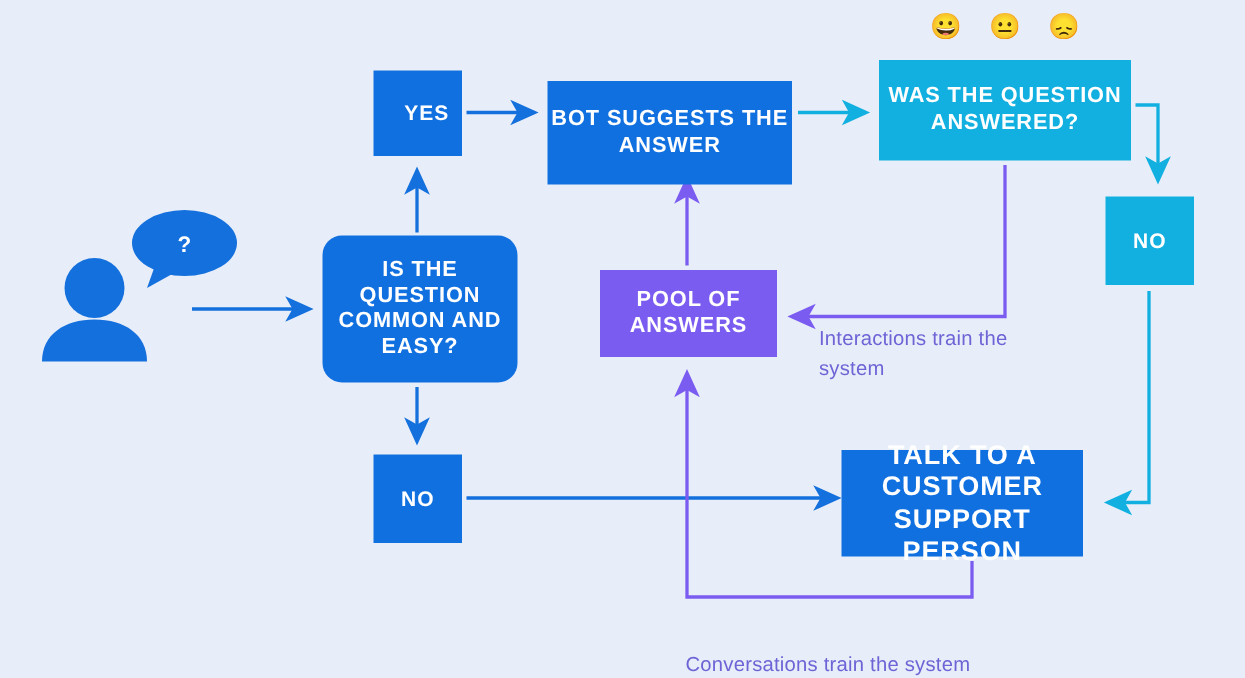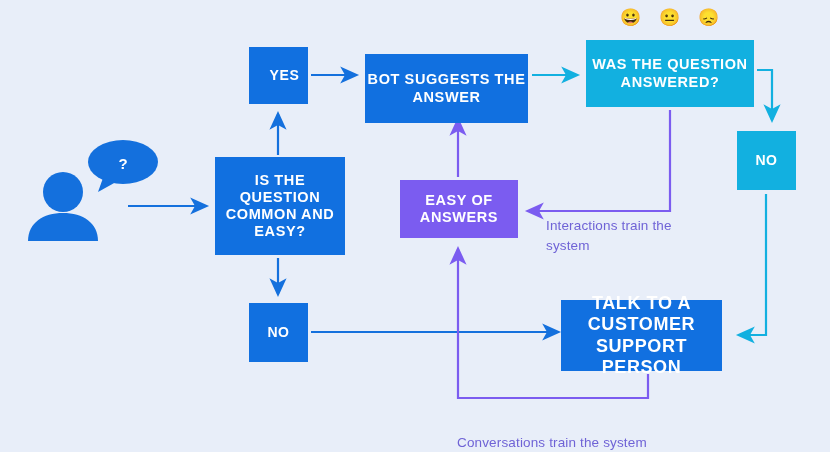--- a/index.html
+++ b/index.html
@@ -48,20 +48,21 @@
   .n-purple { background: #7b5cf0; }
 
   #node-yes {
     left: 249px; top: 47px; width: 59px; height: 57px;
     font-size: 14px;
     padding-left: 12px;
   }
   #node-decision {
     left: 215px; top: 157px; width: 130px; height: 98px;
     font-size: 14.5px;
+    border-radius: 13px;
   }
   #node-bot {
     left: 365px; top: 42px; width: 163px; height: 69px;
     font-size: 14.5px;
     margin-top: 12px;
   }
   #node-answered {
     left: 586px; top: 40px; width: 168px; height: 67px;
     font-size: 14.5px;
   }
@@ -210,21 +211,21 @@
 
   <div class="node n-cyan" id="node-no-right">
     <span>NO</span>
   </div>
 
   <div class="node n-blue" id="node-no-bottom">
     <span>NO</span>
   </div>
 
   <div class="node n-purple" id="node-pool">
-    <span>EASY OF ANSWERS</span>
+    <span>POOL OF ANSWERS</span>
   </div>
 
   <div class="node n-blue" id="node-talk">
     <span>TALK TO A CUSTOMER SUPPORT PERSON</span>
   </div>
 
   <div class="caption" id="caption-interactions">Interactions train the system</div>
 
   <div class="caption" id="caption-conversations">Conversations train the system</div>
 

